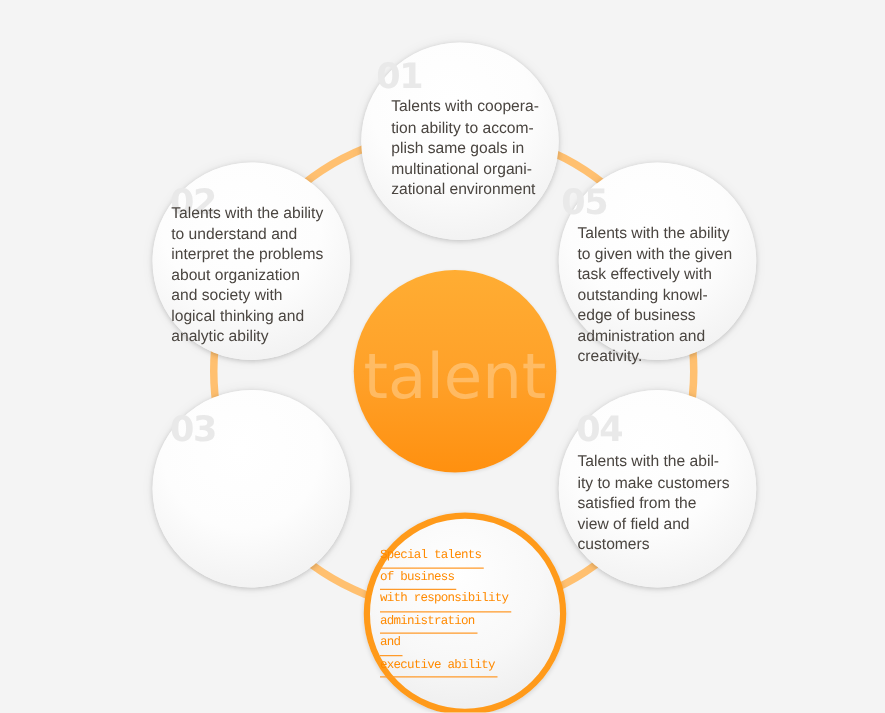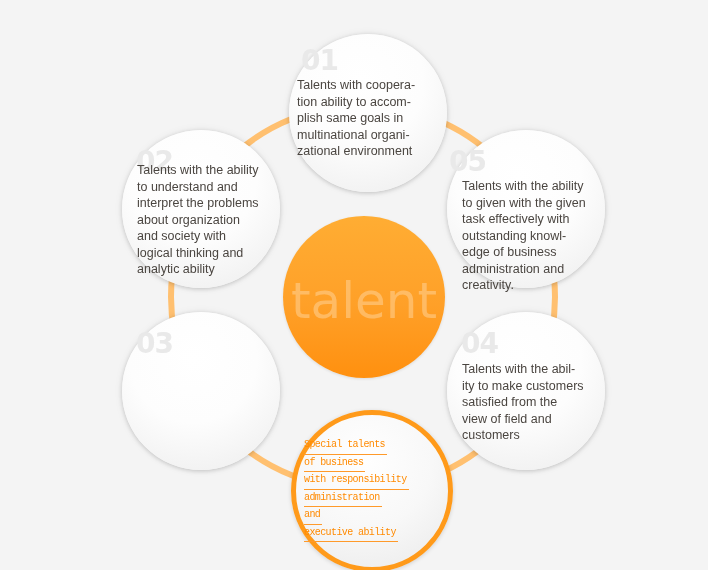--- a/index.html
+++ b/index.html
@@ -83,21 +83,21 @@
     }
   </style>
 </head>
 <body>
 
 <div class="stage">
   <div class="ring"></div>
 
   <div class="node" style="left:289px; top:34px;">
     <div class="num" style="left:12px; top:13px;">01</div>
-    <div class="desc" style="left:8px; top:43px;"><span>Talents with coopera-</span>
+    <div class="desc" style="left:24px; top:43px;"><span>Talents with coopera-</span>
 <span>tion ability to accom-</span>
 <span>plish same goals in</span>
 <span>multinational organi-</span>
 <span>zational environment</span></div>
   </div>
 
   <div class="node" style="left:122px; top:130px;">
     <div class="num" style="left:14px; top:18px;">02</div>
     <div class="desc" style="left:15px; top:32px;"><span>Talents with the ability</span>
 <span>to understand and</span>

